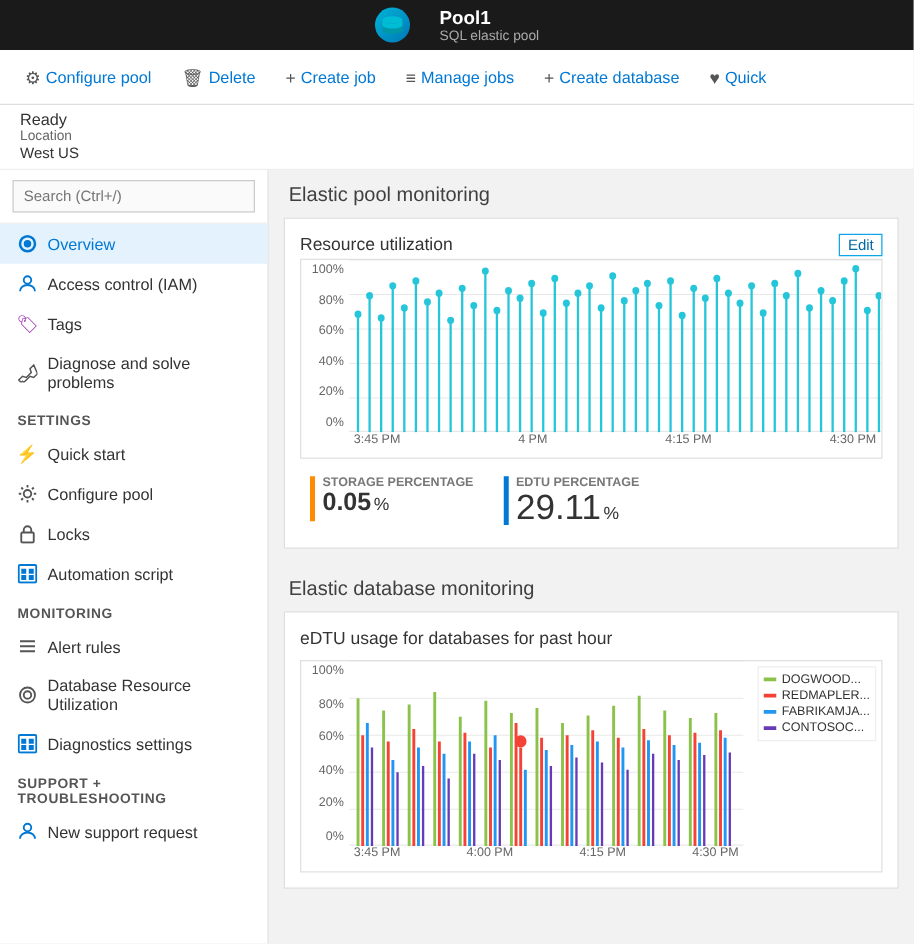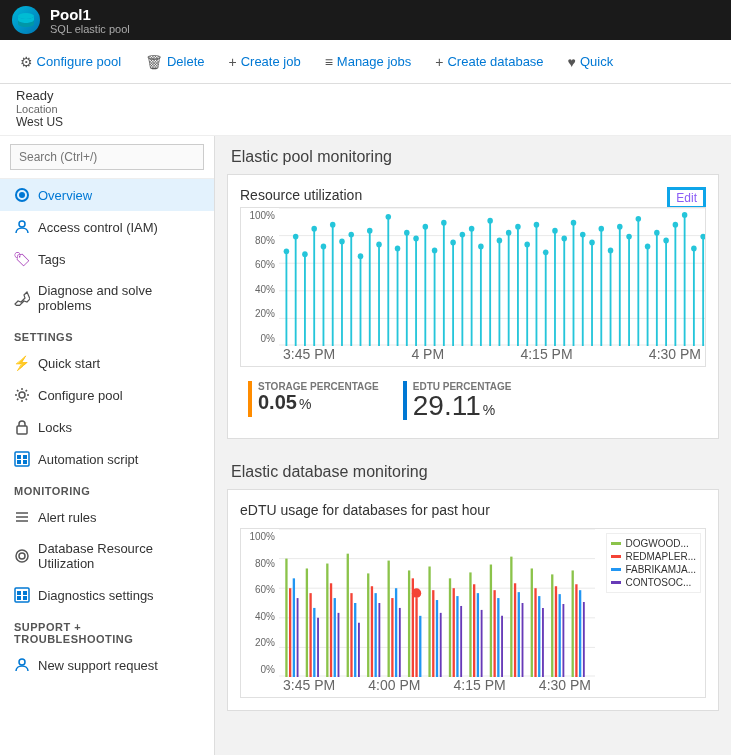--- a/index.html
+++ b/index.html
@@ -1,19 +1,19 @@
 <!DOCTYPE html>
 <html><head>
   <meta charset="utf-8">
   <style>
     * { box-sizing: border-box; margin: 0; padding: 0; }
     body { font-family: 'Segoe UI', Arial, sans-serif; font-size: 13px; color: #333; background: #f2f2f2; display: flex; flex-direction: column; height: 755px; width: 731px; overflow: hidden; }
 
     
-    .header { background: #1a1a1a; color: white; height: 40px; display: flex; align-items: center; padding: 0 12px; gap: 10px; flex-shrink: 0; }
+    .header { background: #1a1a1a; color: white; height: 40px; display: flex; align-items: center; padding: 0 12px; gap: 24px; flex-shrink: 0; justify-content: center; }
     .header-icon { width: 28px; height: 28px; background: linear-gradient(135deg, #00b4d8, #0077b6); border-radius: 50%; display: flex; align-items: center; justify-content: center; font-size: 14px; }
     .header-title { display: flex; flex-direction: column; }
     .header-title .title { font-size: 15px; font-weight: 600; color: white; }
     .header-title .subtitle { font-size: 11px; color: #aaa; }
 
     
     .toolbar { background: #fff; border-bottom: 1px solid #ddd; height: 44px; display: flex; align-items: center; padding: 0 10px; gap: 4px; flex-shrink: 0; overflow: hidden; }
     .toolbar-btn { display: flex; align-items: center; gap: 4px; padding: 5px 10px; font-size: 13px; color: #0078d4; cursor: pointer; border: none; background: none; white-space: nowrap; }
     .toolbar-btn .btn-icon { font-size: 14px; color: #555; }
 
@@ -35,29 +35,29 @@
     .sidebar-item .s-icon { width: 16px; height: 16px; display: flex; align-items: center; justify-content: center; flex-shrink: 0; }
     .sidebar-section { font-size: 11px; font-weight: 700; color: #555; padding: 10px 14px 4px; letter-spacing: 0.5px; }
 
     
     .content { flex: 1; overflow-y: auto; padding: 0; background: #f2f2f2; }
     .section-title { font-size: 16px; font-weight: 400; color: #404040; padding: 12px 16px 8px; background: #f2f2f2; }
 
     
     .card { background: #fff; margin: 0 12px 12px; border: 1px solid #ddd; padding: 12px; }
     .card-title { font-size: 14px; font-weight: 400; color: #333; margin-bottom: 10px; }
-    .edit-link { float: right; color: #8b5cf6; font-size: 12px; cursor: pointer; border: 3px solid #0ea5e9; padding: 1px 6px; }
+    .edit-link { float: right; color: #0369a1; font-size: 12px; cursor: pointer; border: 1px solid #0ea5e9; padding: 1px 6px; }
 
     
     .chart-container { position: relative; height: 160px; border: 1px solid #e0e0e0; background: #fff; margin-top: 4px; }
     .chart-y-labels { position: absolute; left: 0; top: 0; bottom: 20px; width: 38px; display: flex; flex-direction: column; justify-content: space-between; padding: 2px 4px; }
     .chart-y-labels span { font-size: 10px; color: #666; text-align: right; }
     .chart-area { position: absolute; left: 38px; right: 0; top: 0; bottom: 20px; overflow: hidden; }
     .chart-x-labels { position: absolute; left: 38px; right: 0; bottom: 0; height: 20px; display: flex; justify-content: space-between; padding: 0 4px; }
-    .chart-x-labels span { font-size: 14px; color: #666; }
+    .chart-x-labels span { font-size: 10px; color: #666; }
 
     
     .metrics-row { display: flex; gap: 0; margin-top: 8px; }
 
     
     .legend { display: flex; flex-direction: column; gap: 2px; position: absolute; right: 8px; top: 8px; }
     .legend-item { display: flex; align-items: center; gap: 4px; font-size: 10px; color: #333; }
     .legend-dot { width: 10px; height: 3px; }
 
     

